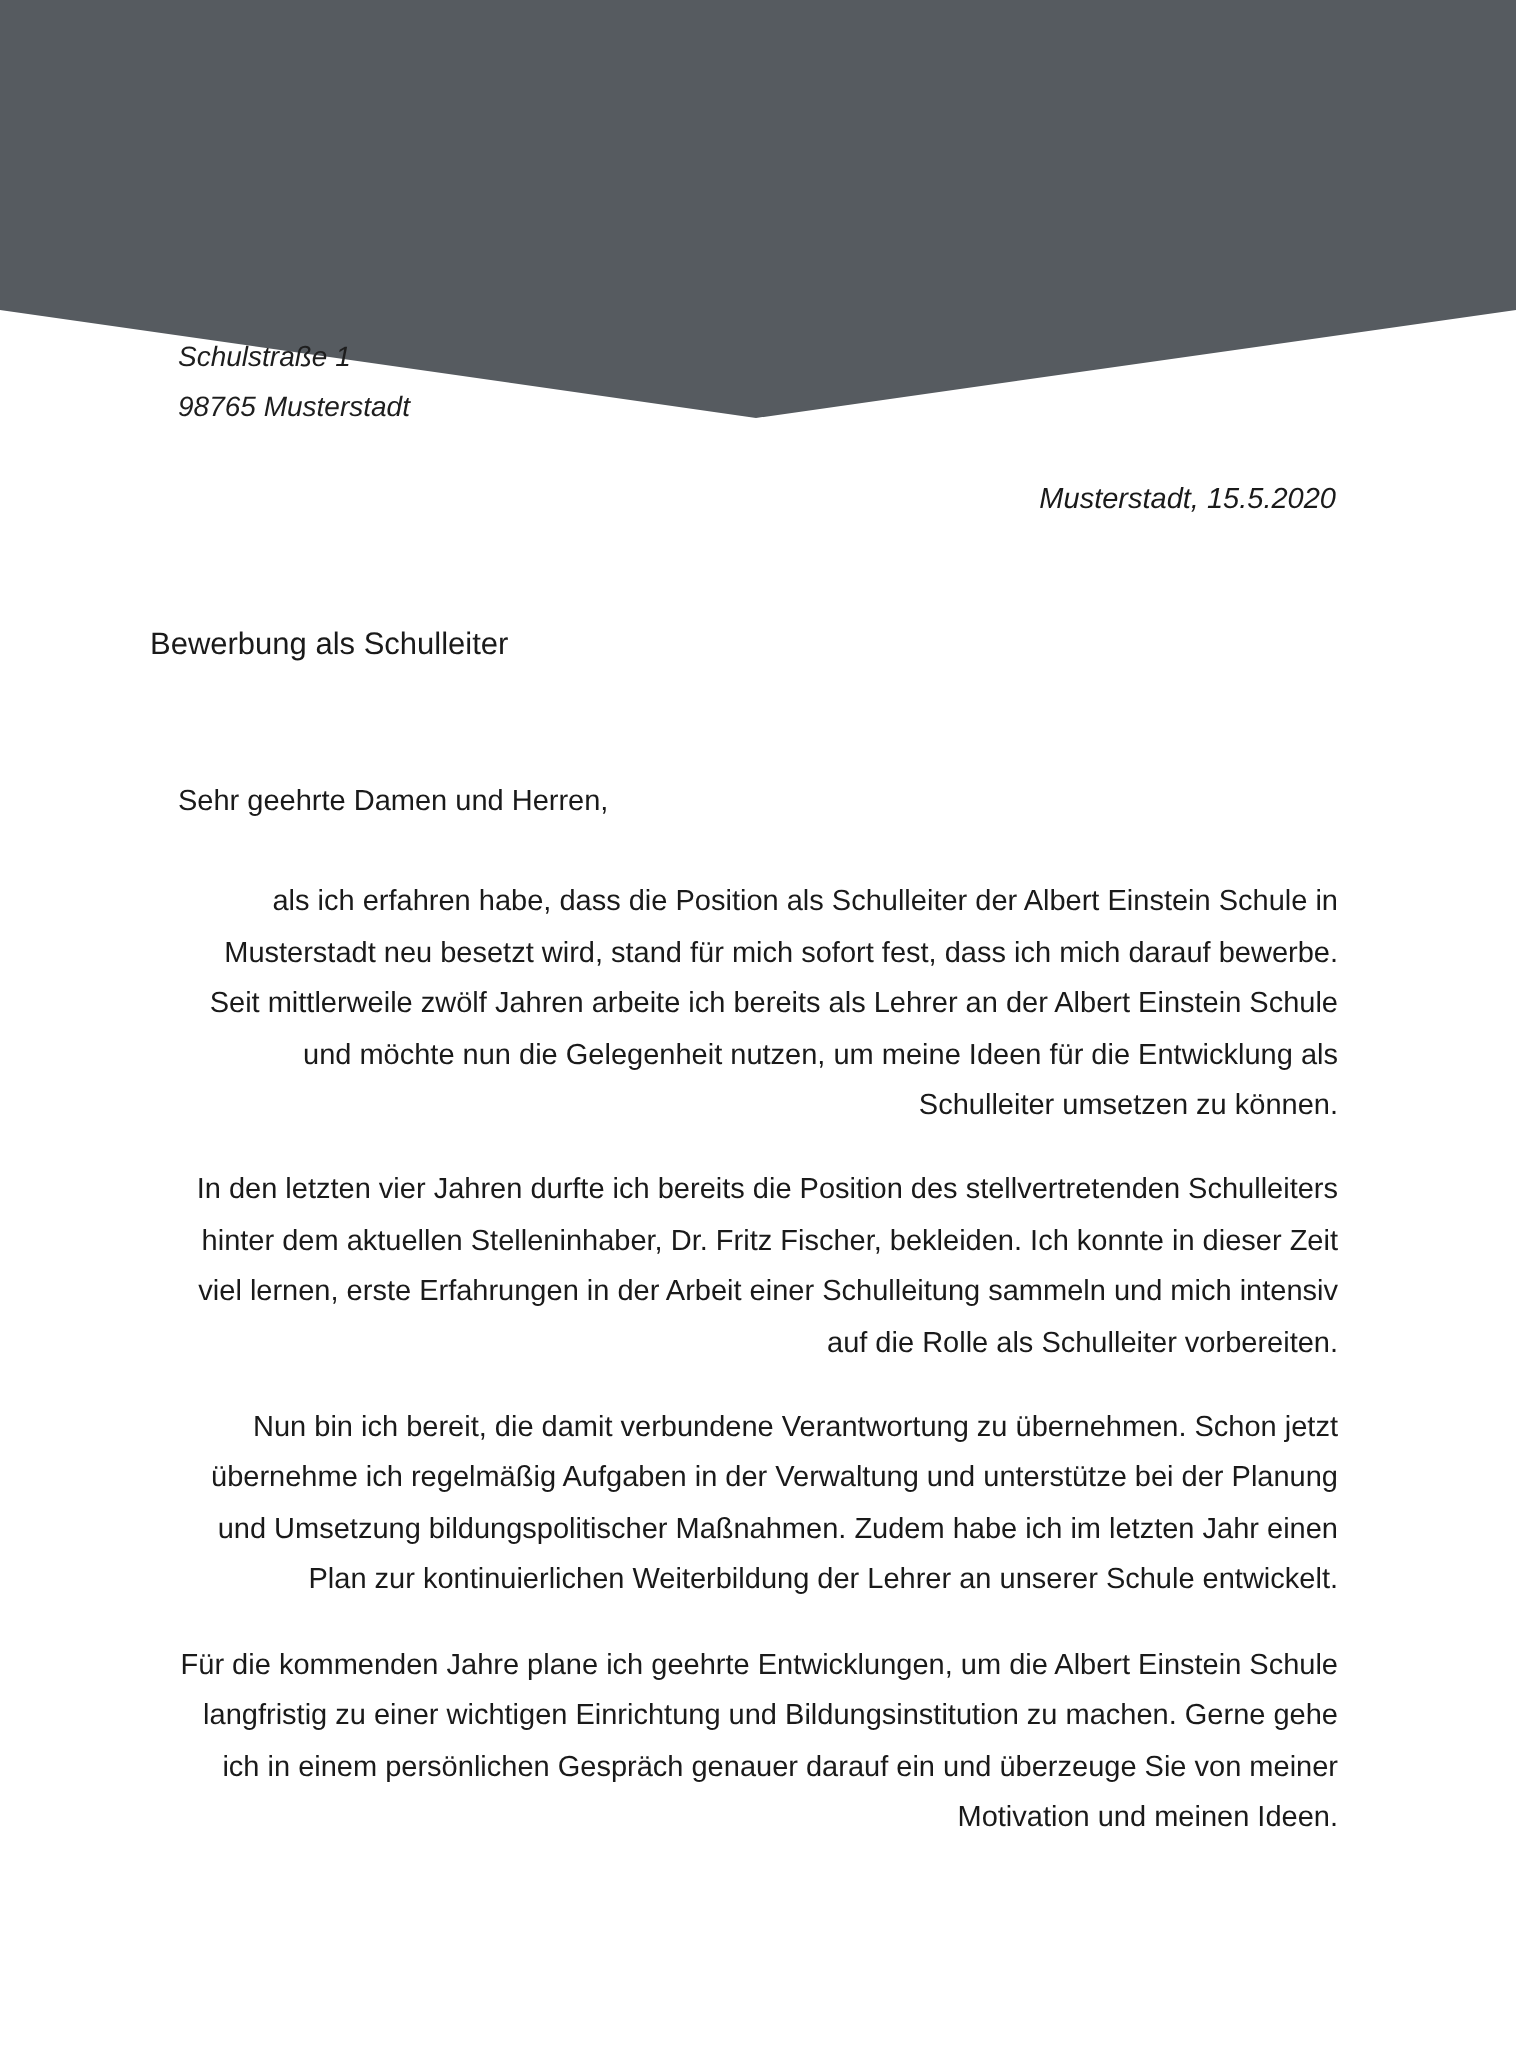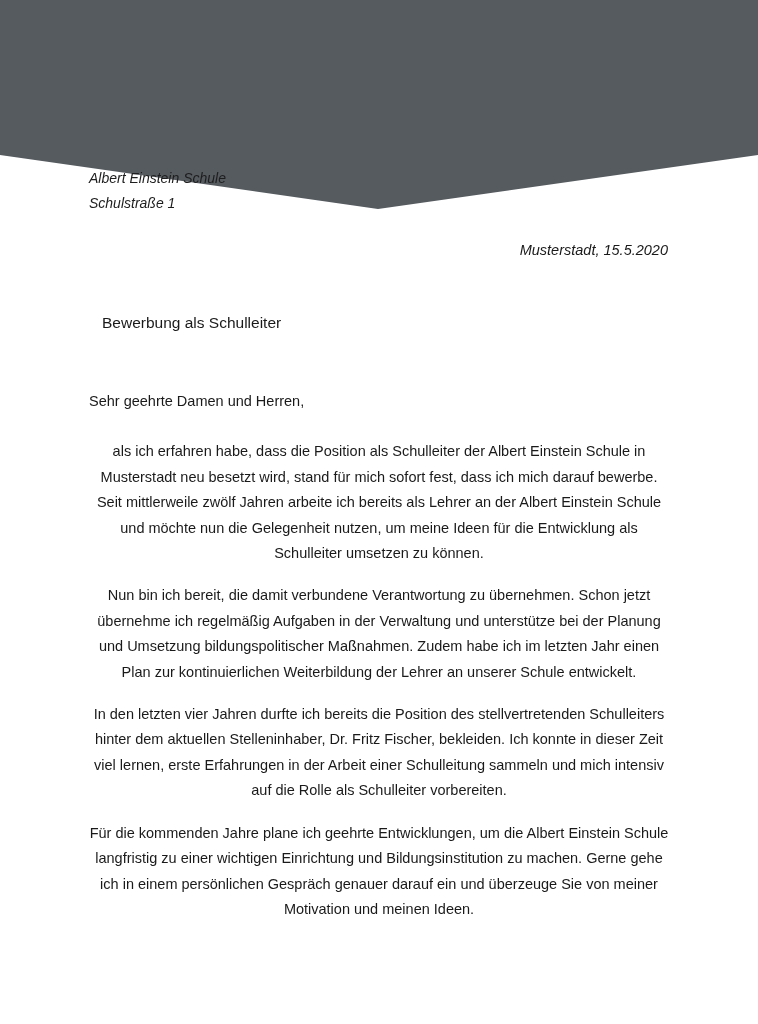--- a/index.html
+++ b/index.html
@@ -80,21 +80,21 @@
     font-size: 14.5px;
     color: #1a1a1a;
     line-height: 20px;
     z-index: 2;
     font-style: italic;
   }
 
   
   .subject-line {
     position: absolute;
-    left: 102px;
+    left: 75px;
     top: 312px;
     width: 579px;
     font-size: 15.5px;
     color: #1a1a1a;
     line-height: 22px;
     font-weight: 400;
     z-index: 2;
   }
 
   
@@ -106,43 +106,43 @@
     font-size: 14.5px;
     color: #1a1a1a;
     line-height: 25.4px;
     z-index: 2;
   }
   .salutation {
     margin: 0 0 25px 0;
   }
   .letter-body p.para {
     margin: 0 0 17px 0;
-    text-align: center;
+    text-align: right;
   }
   .letter-body p.para:last-child { margin-bottom: 0; }
 </style>
 </head>
 <body>
 
 <div class="letterhead"></div>
 
 <div class="letterhead-name">Stefan Müller</div>
 
 <div class="letterhead-contact line1">Hauptweg. 50, 98765 Musterstadt</div>
 
 <div class="letterhead-contact line2">Fon: 0123 / 4 56 78 90 | Mail: s.mueller@mail.de</div>
 
 <div class="recipient">
-  <div>Albert Einstein Schule</div>
   <div>Schulstraße 1</div>
+  <div>98765 Musterstadt</div>
 </div>
 
 <div class="date-line">Musterstadt, 15.5.2020</div>
 
 <div class="subject-line">Bewerbung als Schulleiter</div>
 
 <div class="letter-body">
   <p class="salutation">Sehr geehrte Damen und Herren,</p>
   <p class="para">als ich erfahren habe, dass die Position als Schulleiter der Albert Einstein Schule in Musterstadt neu besetzt wird, stand für mich sofort fest, dass ich mich darauf bewerbe. Seit mittlerweile zwölf Jahren arbeite ich bereits als Lehrer an der Albert Einstein Schule und möchte nun die Gelegenheit nutzen, um meine Ideen für die Entwicklung als Schulleiter umsetzen zu können.</p>
+  <p class="para">In den letzten vier Jahren durfte ich bereits die Position des stellvertretenden Schulleiters hinter dem aktuellen Stelleninhaber, Dr. Fritz Fischer, bekleiden. Ich konnte in dieser Zeit viel lernen, erste Erfahrungen in der Arbeit einer Schulleitung sammeln und mich intensiv auf die Rolle als Schulleiter vorbereiten.</p>
   <p class="para">Nun bin ich bereit, die damit verbundene Verantwortung zu übernehmen. Schon jetzt übernehme ich regelmäßig Aufgaben in der Verwaltung und unterstütze bei der Planung und Umsetzung bildungspolitischer Maßnahmen. Zudem habe ich im letzten Jahr einen Plan zur kontinuierlichen Weiterbildung der Lehrer an unserer Schule entwickelt.</p>
-  <p class="para">In den letzten vier Jahren durfte ich bereits die Position des stellvertretenden Schulleiters hinter dem aktuellen Stelleninhaber, Dr. Fritz Fischer, bekleiden. Ich konnte in dieser Zeit viel lernen, erste Erfahrungen in der Arbeit einer Schulleitung sammeln und mich intensiv auf die Rolle als Schulleiter vorbereiten.</p>
   <p class="para">Für die kommenden Jahre plane ich geehrte Entwicklungen, um die Albert Einstein Schule langfristig zu einer wichtigen Einrichtung und Bildungsinstitution zu machen. Gerne gehe ich in einem persönlichen Gespräch genauer darauf ein und überzeuge Sie von meiner Motivation und meinen Ideen.</p>
 </div>
 
 </body></html>

